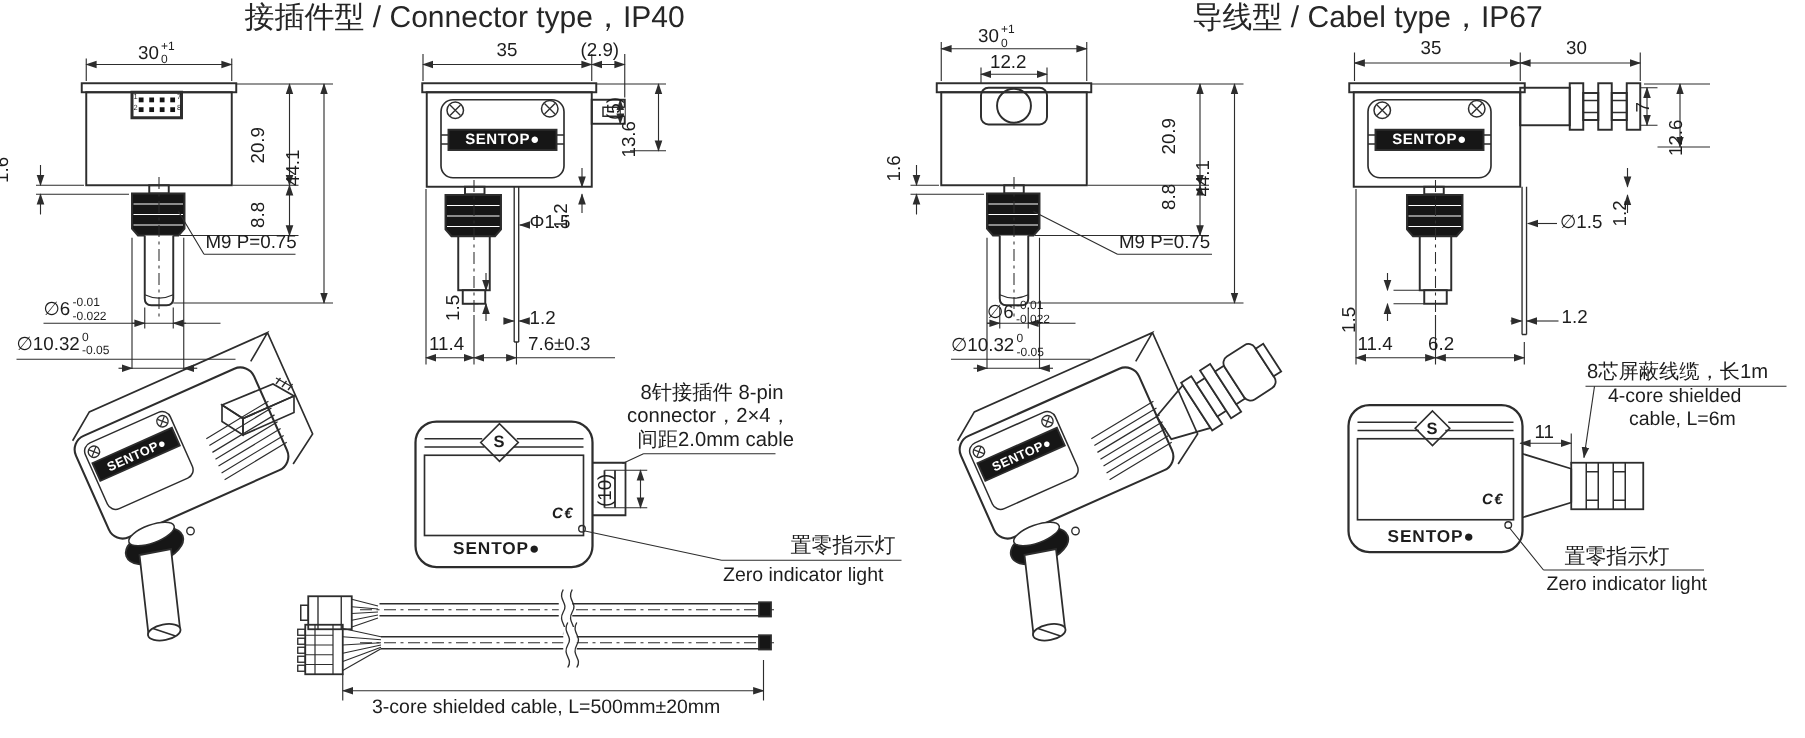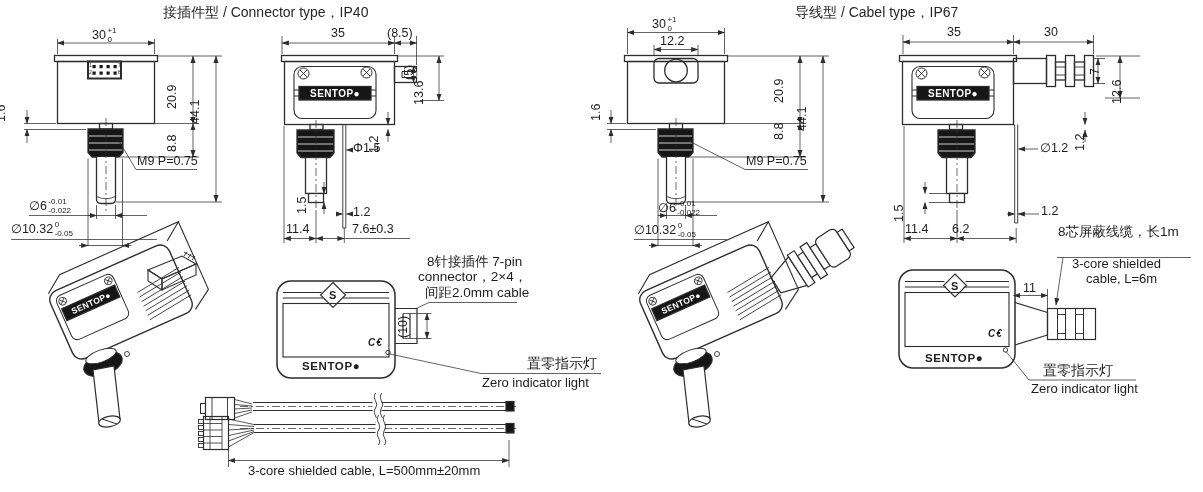--- a/index.html
+++ b/index.html
@@ -1,20 +1,20 @@
 <!DOCTYPE html>
 <html><head>
 <meta charset="utf-8">
 <style>
   html,body{margin:0;padding:0;background:#fff}
   .stage{position:relative;width:1203px;height:492px;background:#fff;
          font-family:"Liberation Sans",sans-serif;color:#1d1d1d;overflow:hidden}
   svg{position:absolute;left:0;top:0}
   .lb{position:absolute;white-space:nowrap;font-size:12.5px;line-height:13px;color:#1d1d1d}
-  .ttl{font-size:14px;font-weight:500;color:#262626}
+  .ttl{font-size:20px;font-weight:500;color:#262626}
   .md{font-size:13.5px}
   .rv{transform-origin:0 100%;transform:rotate(-90deg)}
   .cmp{display:inline-flex;align-items:center;gap:1.5px}
   .tol{display:inline-flex;flex-direction:column;font-size:8px;line-height:8.5px;font-weight:500}
   .bandtx{position:absolute;color:#fff;font-weight:bold;font-size:10px;letter-spacing:.4px;
           text-align:center;line-height:13px}
   .isotx{position:absolute;color:#fff;font-weight:bold;font-size:8.5px;letter-spacing:.3px;
          text-align:center;line-height:12px;width:60px;transform:rotate(-24deg)}
   .backlogo{position:absolute;font-weight:bold;font-size:11.5px;letter-spacing:.6px;line-height:13px}
   .ce{position:absolute;font-weight:bold;font-size:10px;font-style:italic;letter-spacing:1px;line-height:12px}
@@ -361,21 +361,21 @@
         <span>0</span>
         <span>-0.05</span>
       </span>
     </span>
 <span class="tiny" style="left:89px;top:63px">1</span>
 <span class="tiny" style="left:118px;top:63px">7</span>
 <span class="tiny" style="left:89px;top:70px">2</span>
 <span class="tiny" style="left:118px;top:70px">8</span>
 
 <span class="lb" style="left:331px;top:27px">35</span>
-<span class="lb" style="left:387px;top:27px">(8.5)</span>
+<span class="lb" style="left:387px;top:27px">(2.9)</span>
 <span class="lb rv" style="left:416px;top:67px">(5)</span>
 <span class="lb rv" style="left:426px;top:92px">13.6</span>
 <span class="lb" style="left:353px;top:142px">Φ1.5</span>
 <span class="lb rv" style="left:381px;top:140px">1.2</span>
 <span class="lb rv" style="left:309px;top:201px">1.5</span>
 <span class="lb" style="left:353px;top:206px">1.2</span>
 <span class="lb" style="left:286px;top:223px">11.4</span>
 <span class="lb" style="left:352px;top:223px">7.6±0.3</span>
 <span class="bandtx" style="left:301px;top:87px;width:68px">SENTOP●</span>
 
@@ -404,43 +404,43 @@
       <span class="tol">
         <span>0</span>
         <span>-0.05</span>
       </span>
     </span>
 
 <span class="lb" style="left:947px;top:26px">35</span>
 <span class="lb" style="left:1044px;top:26px">30</span>
 <span class="lb rv" style="left:1102px;top:62px">7</span>
 <span class="lb rv" style="left:1124px;top:91px">12.6</span>
-<span class="lb" style="left:1040px;top:142px">∅1.2</span>
+<span class="lb" style="left:1040px;top:142px">∅1.5</span>
 <span class="lb rv" style="left:1087px;top:138px">1.2</span>
 <span class="lb rv" style="left:906px;top:209px">1.5</span>
 <span class="lb" style="left:1041px;top:205px">1.2</span>
 <span class="lb" style="left:905px;top:223px">11.4</span>
 <span class="lb" style="left:952px;top:223px">6.2</span>
 <span class="bandtx" style="left:919px;top:87px;width:68px">SENTOP●</span>
 
-<span class="lb md" style="left:427px;top:255px">8针接插件 7-pin</span>
+<span class="lb md" style="left:427px;top:255px">8针接插件 8-pin</span>
 <span class="lb md" style="left:418px;top:270px">connector，2×4，</span>
 <span class="lb md" style="left:425px;top:286px">间距2.0mm cable</span>
 <span class="lb rv" style="left:410px;top:325px">(10)</span>
 <span class="lb md" style="left:527px;top:357px;font-size:14px">置零指示灯</span>
 <span class="lb" style="left:482px;top:376px;font-size:13px">Zero indicator light</span>
 <span class="backlogo" style="left:302px;top:360px">SENTOP●</span>
 <span class="ce" style="left:368px;top:337px">C€</span>
 <span class="slogo" style="left:329px;top:289px">S</span>
 
 <span class="lb" style="left:248px;top:464px;font-size:13px">3-core shielded cable, L=500mm±20mm</span>
 
 <span class="lb" style="left:1023px;top:282px">11</span>
-<span class="lb md" style="left:1058px;top:225px">8芯屏蔽线缆，长1m</span>
-<span class="lb" style="left:1072px;top:257px;font-size:13px">3-core shielded</span>
+<span class="lb md" style="left:1058px;top:241px">8芯屏蔽线缆，长1m</span>
+<span class="lb" style="left:1072px;top:257px;font-size:13px">4-core shielded</span>
 <span class="lb" style="left:1086px;top:272px;font-size:13px">cable, L=6m</span>
 <span class="lb md" style="left:1043px;top:364px;font-size:14px">置零指示灯</span>
 <span class="lb" style="left:1031px;top:382px;font-size:13px">Zero indicator light</span>
 <span class="backlogo" style="left:925px;top:352px">SENTOP●</span>
 <span class="ce" style="left:988px;top:328px">C€</span>
 <span class="slogo" style="left:951px;top:280px">S</span>
 
 <span class="isotx" style="left:61px;top:297px">SENTOP●</span>
 <span class="isotx" style="left:651px;top:297px">SENTOP●</span>
 

